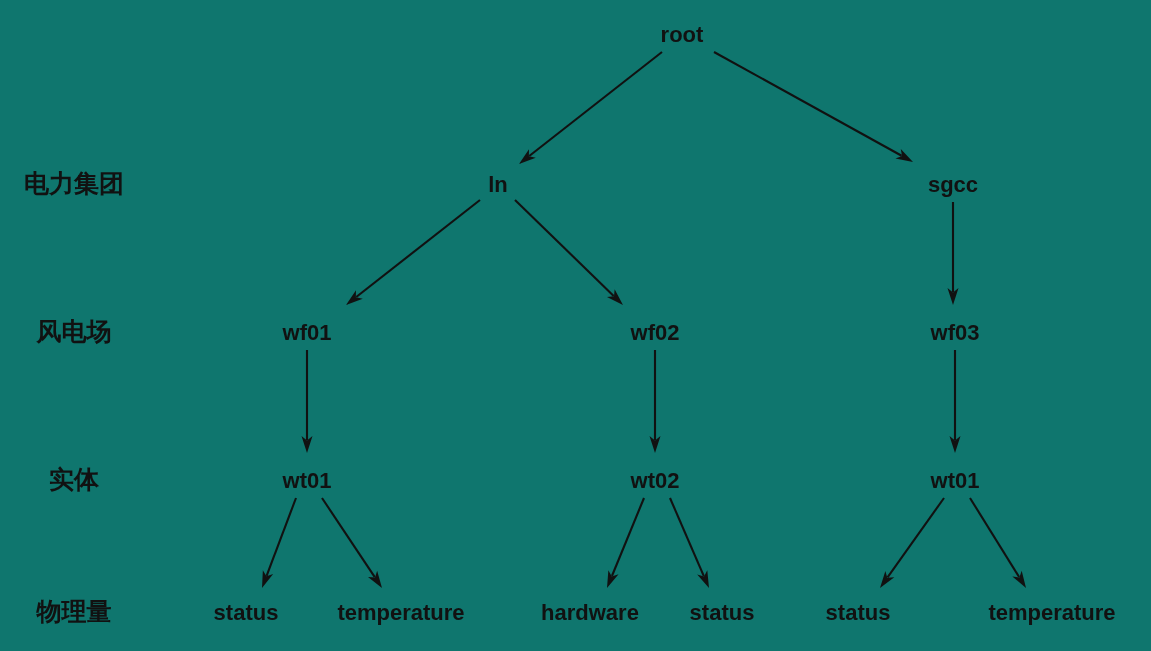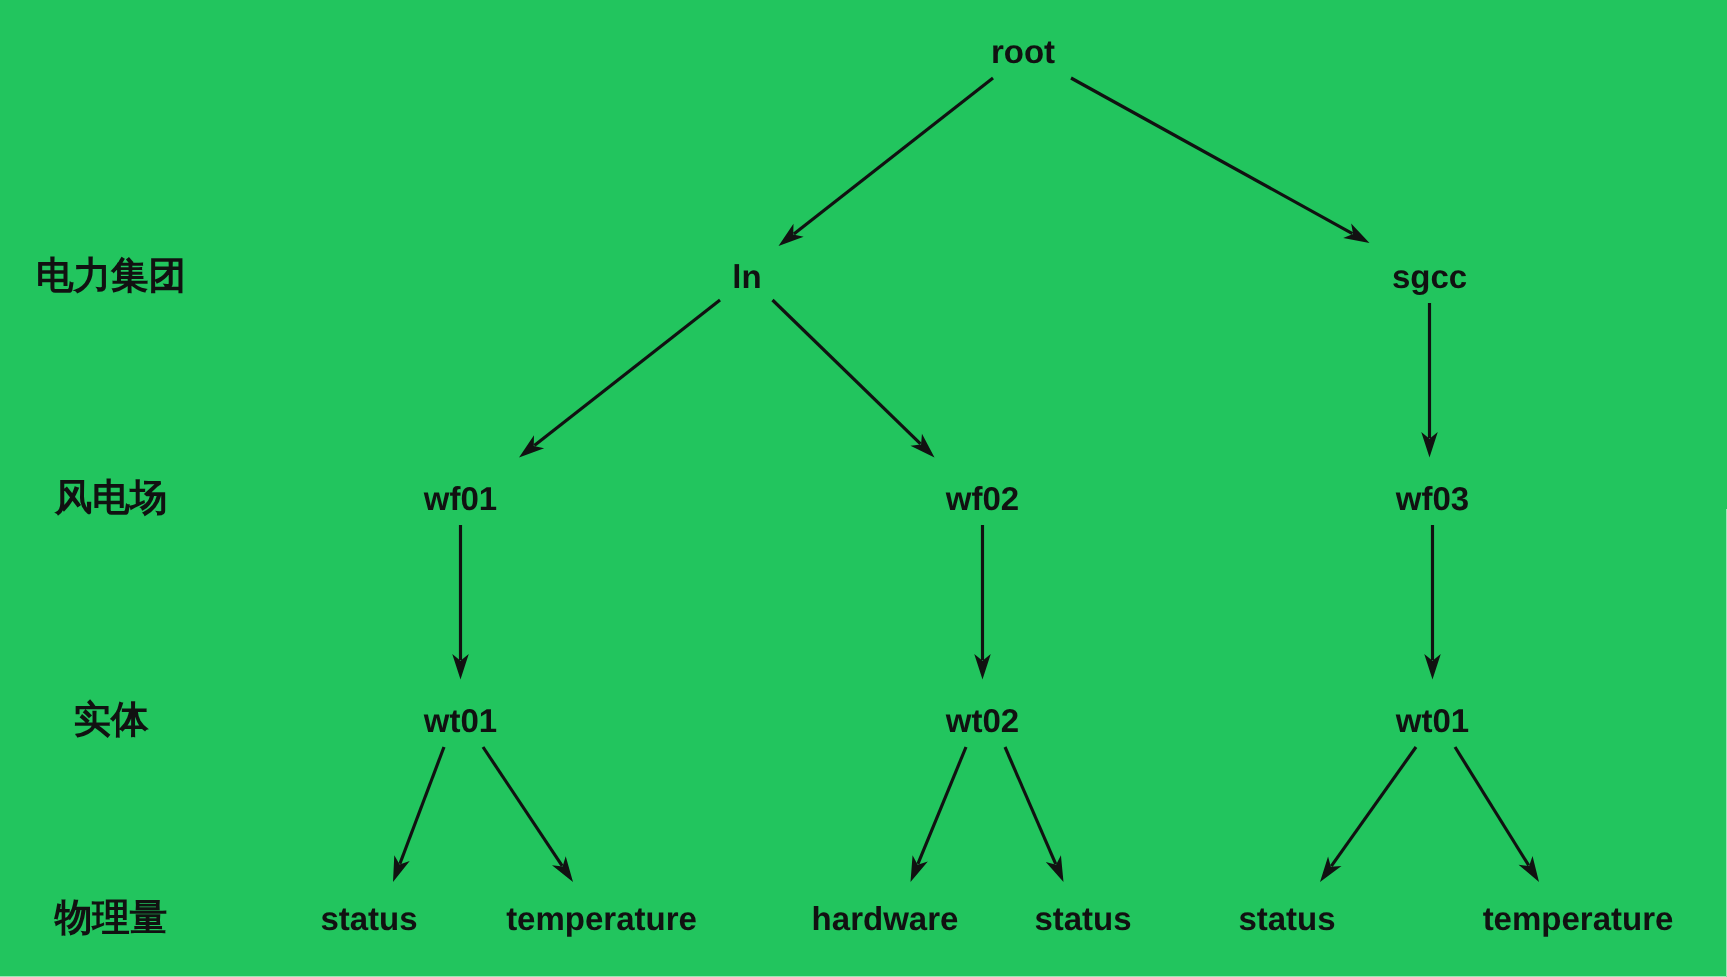--- a/index.html
+++ b/index.html
@@ -10,21 +10,21 @@
   body {
     width: 1151px;
     height: 651px;
     font-family: "Liberation Sans", "DejaVu Sans", sans-serif;
     overflow: hidden;
   }
   #diagram-root {
     position: relative;
     width: 1151px;
     height: 651px;
-    background: #22c55e;
+    background: #0f766e;
   }
   svg.tree-canvas {
     position: absolute;
     left: 0;
     top: 0;
     width: 1151px;
     height: 651px;
     display: block;
   }
   .node-label {

